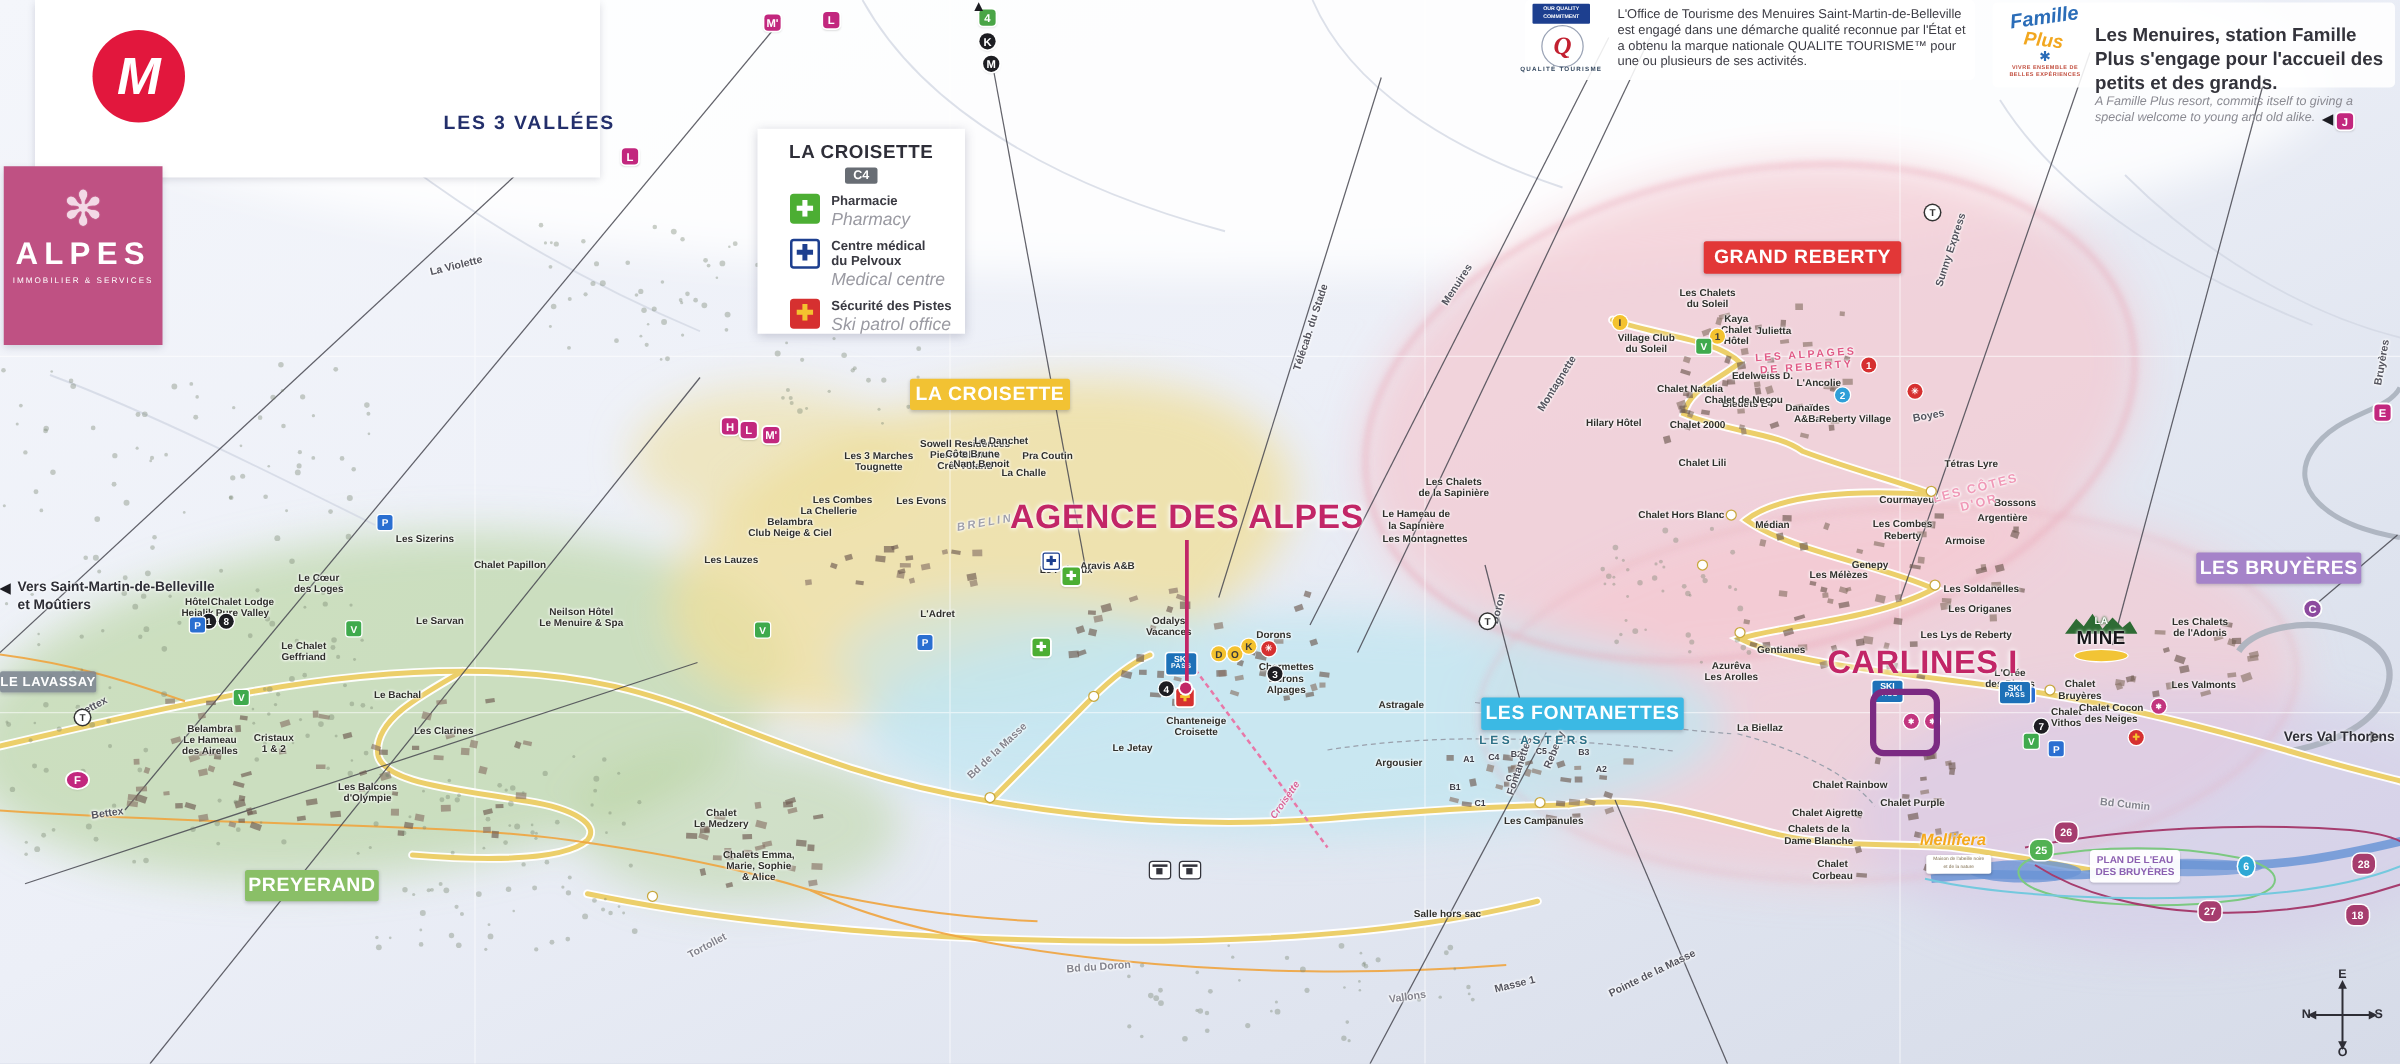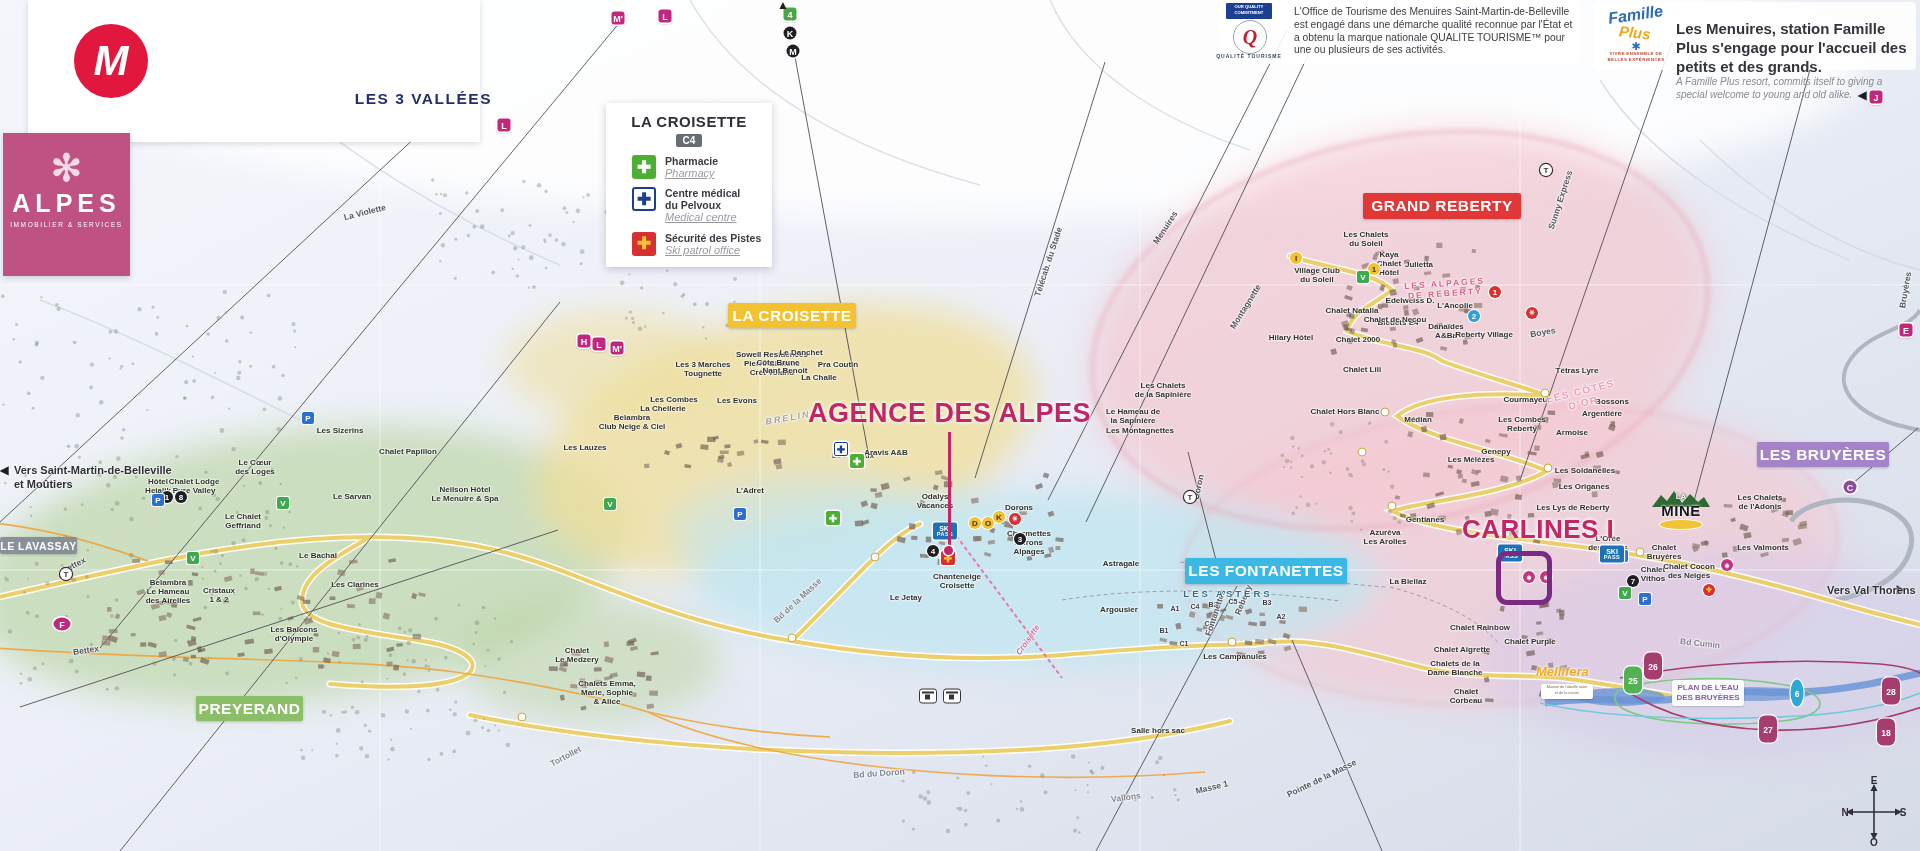--- a/index.html
+++ b/index.html
@@ -17,21 +17,21 @@
           box-shadow:0 1px 3px rgba(40,40,60,.25);white-space:nowrap;}
   .bigmag{position:absolute;color:#c22667;font-weight:800;letter-spacing:.5px;white-space:nowrap;
           text-shadow:0 0 3px #fff,0 0 5px #fff;}
   .badge{position:absolute;transform:translate(-50%,-50%);display:flex;align-items:center;justify-content:center;
          color:#fff;font-weight:bold;font-size:9px;width:13px;height:13px;border-radius:3px;
          box-shadow:0 0 0 1.5px #fff,0 1px 2px rgba(0,0,0,.3);}
   .dot{position:absolute;transform:translate(-50%,-50%);display:flex;align-items:center;justify-content:center;
        color:#fff;font-weight:bold;font-size:8px;width:12px;height:12px;border-radius:50%;
        box-shadow:0 0 0 1px #fff;}
   .rnum{position:absolute;transform:translate(-50%,-50%);display:flex;align-items:center;justify-content:center;
-        color:#fff;font-weight:bold;font-size:8.5px;width:18px;height:27px;border-radius:6px;
+        color:#fff;font-weight:bold;font-size:8.5px;width:18px;height:16px;border-radius:6px;
         box-shadow:0 0 0 1.2px #fff;}
   .svc{position:absolute;transform:translate(-50%,-50%);display:flex;align-items:center;justify-content:center;
        width:14px;height:14px;border-radius:2px;color:#fff;font-size:10px;font-weight:bold;
        box-shadow:0 0 0 1.5px #fff,0 1px 2px rgba(0,0,0,.3);}
   .skipass{position:absolute;transform:translate(-50%,-50%);width:24px;height:17px;background:#1d71b8;border-radius:2px;
        color:#fff;font-weight:800;text-align:center;line-height:1;box-shadow:0 0 0 1.2px #fff;padding-top:2px;box-sizing:border-box;}
   .skipass .l1{font-size:7px;display:block}.skipass .l2{font-size:5.5px;display:block;letter-spacing:.5px}
   .gnd{position:absolute;transform:translate(-50%,-50%);width:16px;height:13px;background:#fff;border:1.2px solid #33333b;
        border-radius:3px;}
   .gnd:before{content:"";position:absolute;left:2px;right:2px;top:2px;height:1.5px;background:#33333b;}
@@ -56,21 +56,21 @@
   #alpes-sub{font-size:6.5px;letter-spacing:1.6px;margin-top:3px;}
   
   #legend{left:606px;top:103px;width:166px;height:164px;background:#fff;box-shadow:0 2px 8px rgba(60,60,90,.25);}
   #legend-title{text-align:center;font-size:15px;font-weight:800;color:#2e2e38;margin-top:10px;letter-spacing:.5px;}
   #legend-grid{width:26px;margin:4px auto 8px;background:#686d74;color:#fff;font-size:10px;font-weight:bold;
       text-align:center;border-radius:2px;padding:1px 0;}
   .leg-row{display:flex;align-items:flex-start;margin:0 0 7px 26px;}
   .leg-ic{width:24px;height:24px;border-radius:3px;flex:0 0 24px;display:flex;align-items:center;justify-content:center;
       color:#fff;font-size:17px;font-weight:bold;margin-right:9px;}
   .leg-fr{font-size:10.5px;font-weight:bold;color:#3a3a42;line-height:1.15;}
-  .leg-en{font-size:11px;font-style:italic;color:#9a9aa2;line-height:1.2;text-decoration:underline;}
+  .leg-en{font-size:14px;font-style:italic;color:#9a9aa2;line-height:1.2;}
   
   .cert-bg{background:rgba(255,255,255,.88);border-radius:4px;}
   #qt-box{left:1220px;top:0;width:360px;height:64px;}
   #qt-badge{left:1226px;top:3px;width:46px;height:15px;background:#1d3f8f;color:#fff;font-size:4.2px;font-weight:bold;
       text-align:center;line-height:1.5;border-radius:1px;padding-top:1px;}
   #qt-circle{left:1233px;top:20px;width:32px;height:32px;border-radius:50%;border:1.5px solid #9aa3b5;
       display:flex;align-items:center;justify-content:center;color:#c22030;font-size:20px;font-weight:bold;font-style:italic;font-family:"Liberation Serif",serif;}
   #qt-label{left:1214px;top:53px;width:70px;text-align:center;font-size:5px;font-weight:bold;letter-spacing:1px;
       color:#33475e;line-height:1.3;}
   #qt-text{left:1294px;top:6px;width:286px;font-size:10.3px;color:#3c3c44;line-height:1.24;}

